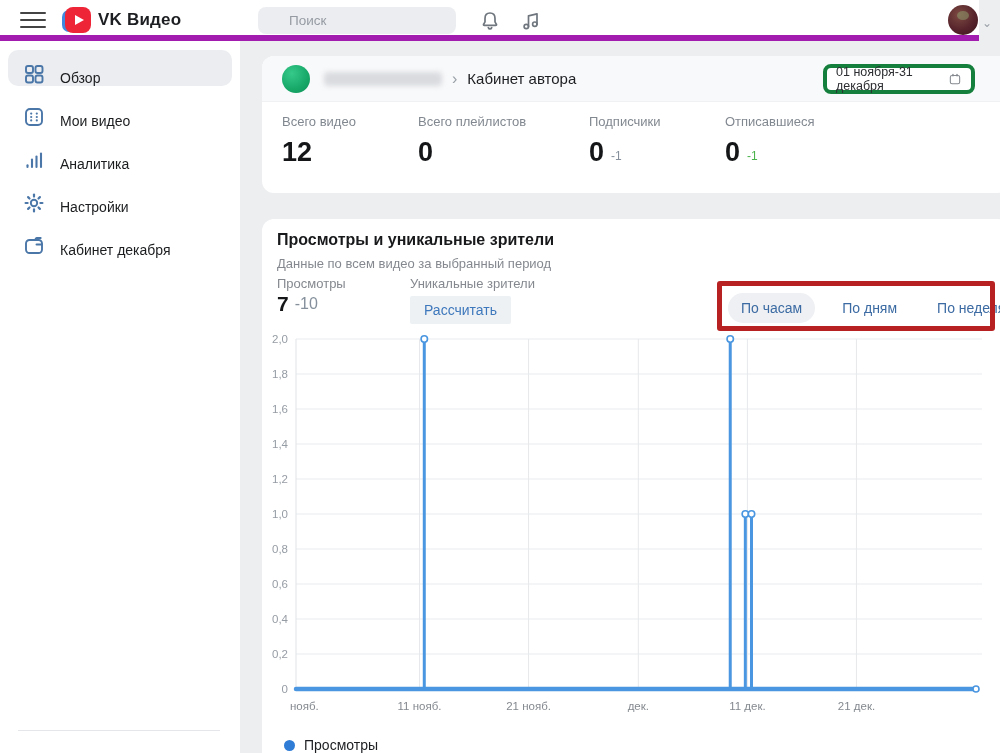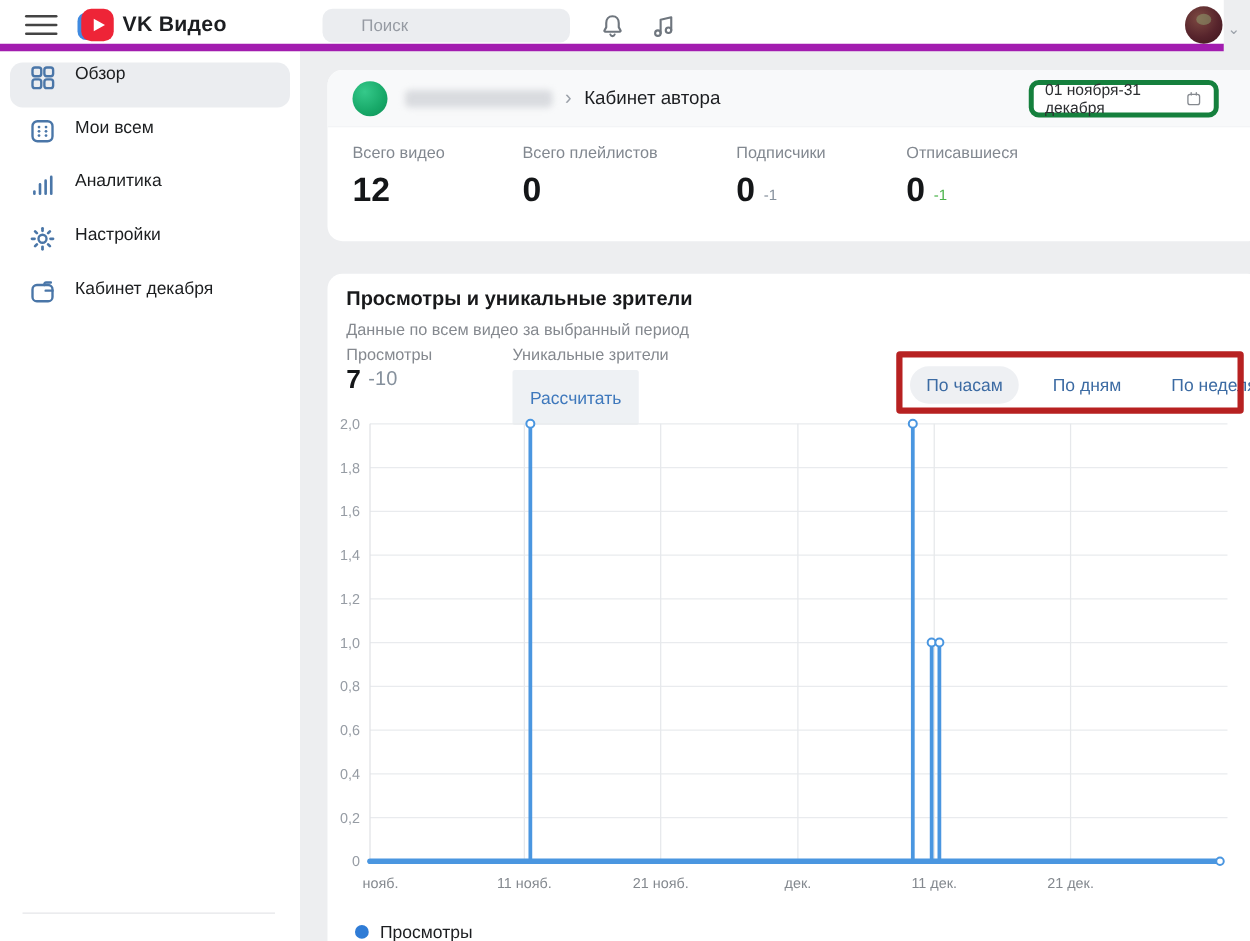--- a/index.html
+++ b/index.html
@@ -27,21 +27,21 @@
   .tb-icon { position:absolute; top:9px; width:24px; height:24px; color:#6f767e; cursor:pointer; }
   .avatar-top { position:absolute; left:948px; top:5px; width:30px; height:30px; border-radius:50%;
     background:radial-gradient(circle at 38% 32%, #7d4a42 0%, #57242c 55%, #3c141c 100%); cursor:pointer; }
   .avatar-top::after { content:""; position:absolute; left:9px; top:6px; width:12px; height:9px;
     border-radius:50%; background:#8d9a6b; opacity:.55; }
   .tb-chevron { position:absolute; left:982px; top:16px; color:#9aa0a8; font-size:12px; cursor:pointer; }
 
   
   .sidebar { position:absolute; top:41px; left:0; width:240px; height:712px; background:#fff; z-index:10; }
   .side-item { position:relative; margin:0 8px 7px 8px; height:36px; border-radius:10px;
-    display:flex; align-items:flex-start; cursor:pointer; }
+    display:flex; align-items:flex-end; cursor:pointer; }
   .side-item:first-child { margin-top:9px; }
   .side-item.active { background:#ebedf0; }
   .side-item .ico { width:24px; height:24px; margin:0 14px 0 14px; color:#4a76a8; flex:none; }
   .side-item .lbl { font-size:14px; color:#1b1d1f; }
   .side-divider { position:absolute; left:18px; bottom:22px; width:202px; height:1px; background:#e5e6e9; }
 
   
   .main { position:absolute; top:41px; left:240px; width:760px; height:712px; background:#edeef0; overflow:hidden; }
   .card { position:absolute; left:22px; width:748px; background:#fff; border-radius:12px; }
   .card1 { top:15px; height:137px; }
@@ -65,21 +65,21 @@
 
   .card2 { top:178px; height:600px; padding:12px 0 0 15px; }
   .chart-title { font-size:16px; font-weight:bold; color:#18191b; }
   .chart-subtitle { font-size:13px; color:#85898f; margin-top:7px; }
   .views-label, .unique-label { position:absolute; top:57px; font-size:13px; color:#85898f; }
   .views-label { left:15px; }
   .unique-label { left:148px; }
   .views-value-wrap { position:absolute; left:15px; top:74px; display:flex; align-items:flex-end; }
   .views-value { font-size:21px; font-weight:600; color:#141618; line-height:22px; }
   .views-delta { font-size:16px; color:#85909c; margin:0 0 2px 6px; }
-  .calc-btn { position:absolute; left:148px; top:77px; height:44px; padding:0 14px; border:none;
+  .calc-btn { position:absolute; left:148px; top:77px; height:28px; padding:0 14px; border:none;
     background:#eef1f4; border-radius:2px; color:#3e78bc; font-size:14px; cursor:pointer;
     font-family:"Liberation Sans", sans-serif; }
   .tabs { position:absolute; left:466px; top:74px; display:flex; align-items:center; gap:14px; }
   .tab { height:30px; padding:0 13px; display:flex; align-items:center; font-size:14px; color:#3c6ba3;
     border-radius:15px; cursor:pointer; white-space:nowrap; }
   .tab.active { background:#eef0f3; }
 
   .chart-wrap { position:absolute; left:8px; top:114px; width:720px; height:390px; }
   .legend { position:absolute; left:22px; top:518px; display:flex; align-items:center; }
   .legend-dot { width:11px; height:11px; border-radius:50%; margin-right:9px; }
@@ -143,21 +143,21 @@
         <rect x="4" y="4" width="16" height="16" rx="4"></rect>
         <g fill="currentColor" stroke="none">
           <circle cx="9.2" cy="8.6" r="1.1"></circle>
             <circle cx="14.8" cy="8.6" r="1.1"></circle>
           <circle cx="9.2" cy="12" r="1.1"></circle>
             <circle cx="14.8" cy="12" r="1.1"></circle>
           <circle cx="9.2" cy="15.4" r="1.1"></circle>
             <circle cx="14.8" cy="15.4" r="1.1"></circle>
         </g>
       </svg>
-      <span class="lbl">Мои всем</span>
+      <span class="lbl">Мои видео</span>
     </div>
     <div class="side-item">
       <svg class="ico" viewBox="0 0 24 24" stroke="currentColor" stroke-width="2.1" stroke-linecap="round">
         <line x1="5.5" y1="19" x2="5.5" y2="17.2"></line>
           <line x1="10" y1="19" x2="10" y2="11.5"></line>
         <line x1="14.5" y1="19" x2="14.5" y2="8.5"></line>
           <line x1="19" y1="19" x2="19" y2="5.5"></line>
       </svg>
       <span class="lbl">Аналитика</span>
     </div>

